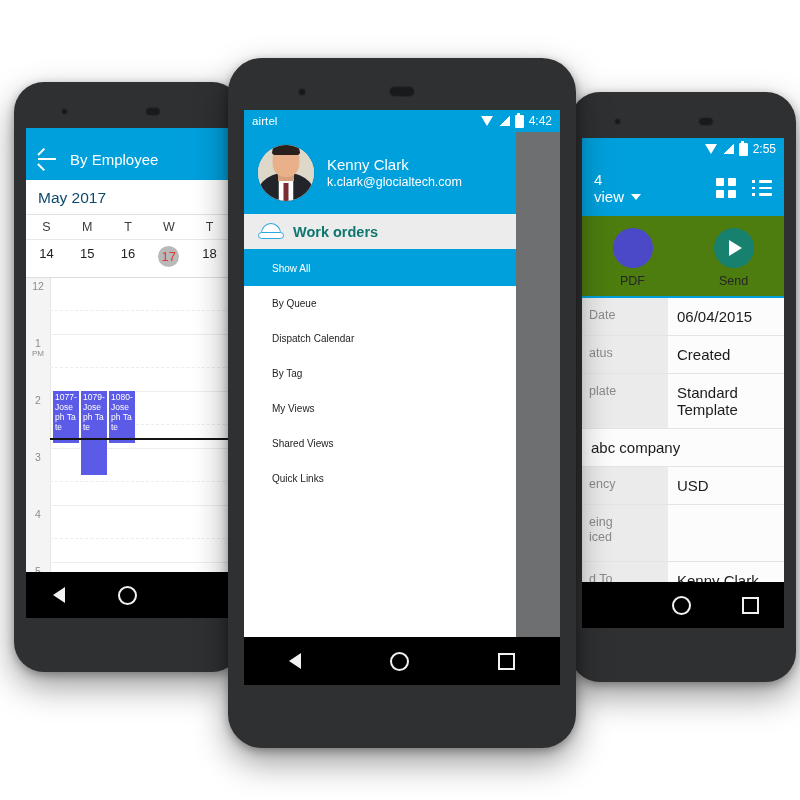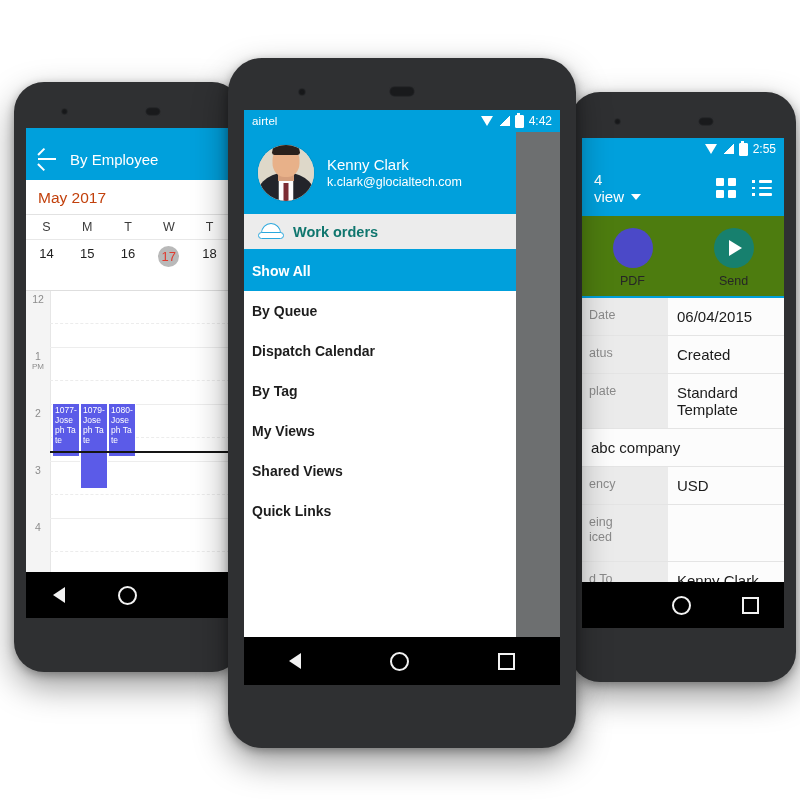--- a/index.html
+++ b/index.html
@@ -27,26 +27,26 @@
   .ic-sig{width:11px;height:10px;background:linear-gradient(to top left,#fff 50%,transparent 50%);}
   .ic-bat{width:7px;height:11px;border:1.4px solid #fff;border-radius:1px;position:relative;background:#fff;}
   .ic-bat:before{content:"";position:absolute;left:1.5px;top:-3px;width:3px;height:2px;background:#fff;}
   .sb-time{font-size:12px;}
 
   
   .appbar{background:#00a0dc;color:#fff;display:flex;align-items:center;
           padding:0 12px;box-sizing:border-box;}
 
   
-  .cal-month{padding:9px 12px 7px;font-size:15.5px;color:#c2410c;background:#fff;}
+  .cal-month{padding:9px 12px 7px;font-size:15.5px;color:#0c4a6e;background:#fff;}
   .cal-dow,.cal-dates{display:flex;background:#fff;}
   .cal-dow > div,.cal-dates > div{flex:1;text-align:center;}
   .cal-dow{border-top:1px solid #e2e2e2;border-bottom:1px solid #e8e8e8;padding:5px 0;
            font-size:12.5px;color:#3b3b3b;}
-  .cal-dates{padding:6px 0 23px;font-size:13px;color:#222;border-bottom:1px solid #dedede;}
+  .cal-dates{padding:6px 0 10px;font-size:13px;color:#222;border-bottom:1px solid #dedede;}
   .cal-dates .today{color:#e03b2f;}
   .cal-dates .today span{display:inline-block;width:21px;height:21px;line-height:21px;
       border-radius:50%;background:#b9b9b9;}
   .cal-grid{position:relative;background:#fff;}
   .cal-gutter{position:absolute;left:0;top:0;bottom:0;width:24px;background:#f4f4f4;
               border-right:1px solid #e6e6e6;}
   .hourrow{position:relative;height:64px;border-bottom:1px solid #ededed;margin-left:24px;}
   .hourrow:after{content:"";position:absolute;left:0;right:0;top:32px;
                  border-top:1px dashed #ececec;}
   .hourlbl{position:absolute;left:0;width:24px;text-align:center;font-size:10.5px;color:#8c8c8c;}
@@ -78,21 +78,21 @@
 
   .module{background:#ececec;display:flex;align-items:center;gap:11px;padding:9px 14px;
           border-bottom:2px solid #00a0dc;}
   .module .lbl{font-size:14.5px;font-weight:bold;color:#0f766e;}
   .hat{width:24px;height:17px;position:relative;}
   .hat .dome{position:absolute;left:3px;top:0;width:18px;height:12px;
              border:1.6px solid #2aa7dd;border-bottom:none;border-radius:10px 10px 0 0;background:#fff;}
   .hat .brim{position:absolute;left:0;bottom:1px;width:24px;height:5px;
              border:1.6px solid #2aa7dd;border-radius:4px;background:#fff;}
 
-  .mitem{padding:12px 8px;font-size:14px;color:#1d1d1d;background:#fff;font-weight:bold;}
+  .mitem{padding:12px 28px;font-size:10px;color:#1d1d1d;background:#fff;}
   .mitem.sel{background:#00a0dc;color:#fff;}
   .drawer-foot{background:#00a0dc;display:flex;align-items:center;height:38px;}
   .drawer-foot .cell{flex:1;display:flex;align-items:center;justify-content:center;}
   .drawer-foot .sep{width:1px;height:20px;background:rgba(255,255,255,.65);}
   .ic-pwr{width:17px;height:17px;border:1.9px solid #fff;border-radius:50%;position:relative;
           clip-path:polygon(0 22%,38% 22%,38% 0,62% 0,62% 22%,100% 22%,100% 100%,0 100%);}
   .ic-pwr:after{content:"";position:absolute;left:50%;top:-4px;transform:translateX(-50%);
                 width:1.9px;height:9px;background:#fff;}
   .ic-gear{width:17px;height:17px;position:relative;}
   .ic-gear .r{position:absolute;inset:2px;border:1.9px solid #fff;border-radius:50%;}

